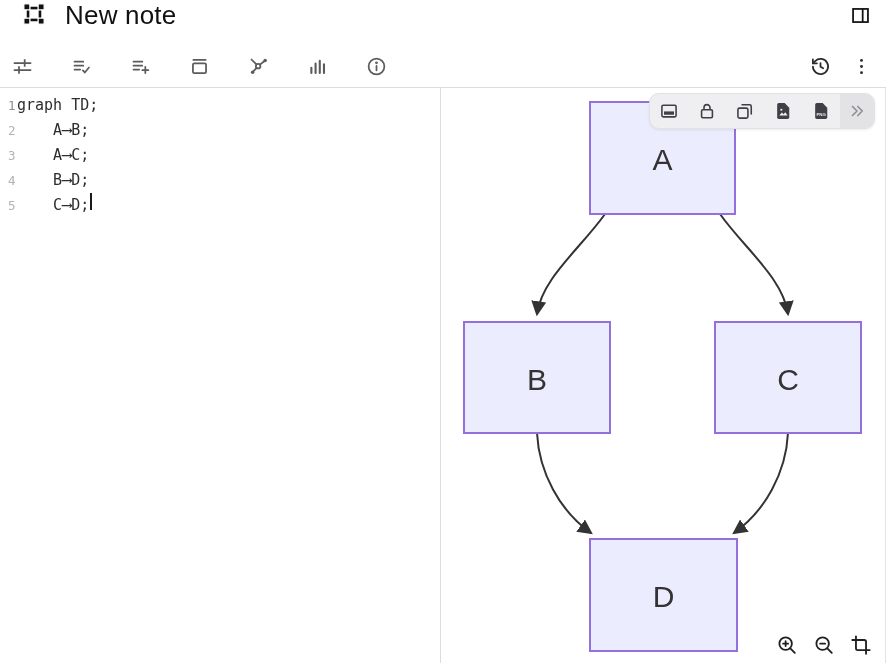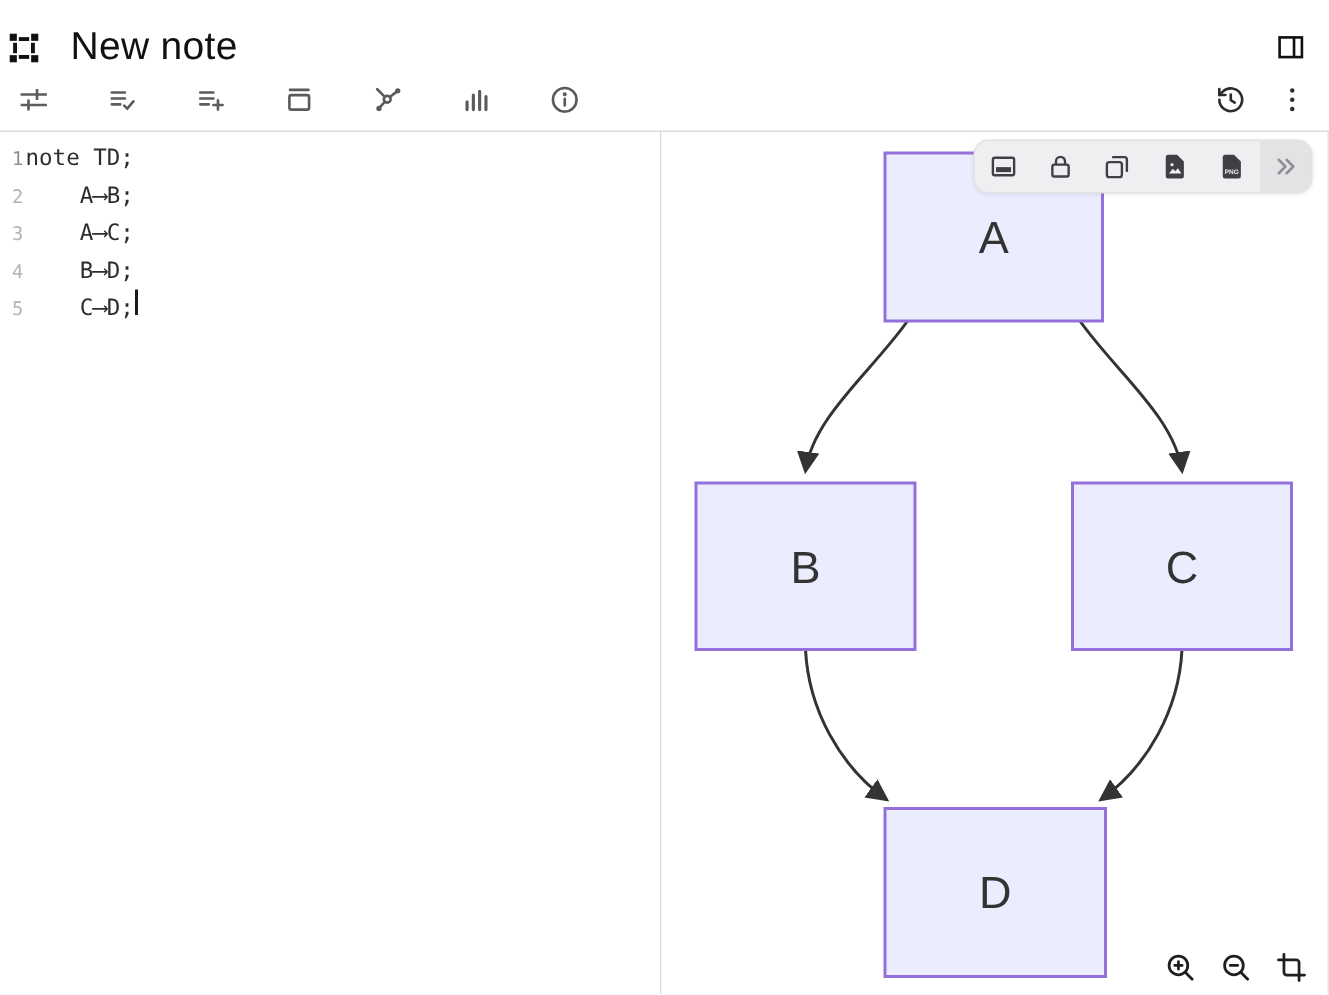--- a/index.html
+++ b/index.html
@@ -2,21 +2,21 @@
 <html><head>
 <meta charset="utf-8">
 <style>
   * { margin:0; padding:0; box-sizing:border-box; }
   html,body { width:886px; height:663px; background:#fff; overflow:hidden;
               font-family:"Liberation Sans", sans-serif; }
   .app { width:886px; height:663px; display:flex; flex-direction:column; }
 
   
   header { border-bottom:1px solid #dcdcdc; background:#fff; }
-  .title-row { height:46px; display:flex; align-items:flex-end; padding-left:2px; }
+  .title-row { height:46px; display:flex; align-items:flex-start; padding-left:20px; }
   .logo { width:28px; height:28px; display:flex; align-items:center; justify-content:center; }
   .page-title { font-size:26px; font-weight:500; color:#111; margin-left:17px; letter-spacing:.2px; }
   .sidebar-toggle { margin-left:auto; margin-right:11px; width:30px; height:30px;
     display:flex; align-items:center; justify-content:center; background:none; border:none; cursor:pointer; }
 
   .toolbar-row { height:41px; display:flex; align-items:center; }
   .tb-left { display:flex; gap:15px; }
   .tb-right { margin-left:auto; display:flex; gap:7px; padding-right:8px; }
   .icon-btn { width:44px; height:34px; display:flex; align-items:center; justify-content:center;
     background:none; border:none; cursor:pointer; color:#5b5b5f; }
@@ -163,21 +163,21 @@
         </button>
       </div>
     </div>
   </header>
 
   <div class="main">
 
     <div class="editor">
       <div class="code-line">
         <span class="gutter">1</span>
-        <span class="code-text">note TD;</span>
+        <span class="code-text">graph TD;</span>
       </div>
       <div class="code-line">
         <span class="gutter">2</span>
         <span class="code-text">    A⟶B;</span>
       </div>
       <div class="code-line">
         <span class="gutter">3</span>
         <span class="code-text">    A⟶C;</span>
       </div>
       <div class="code-line">

